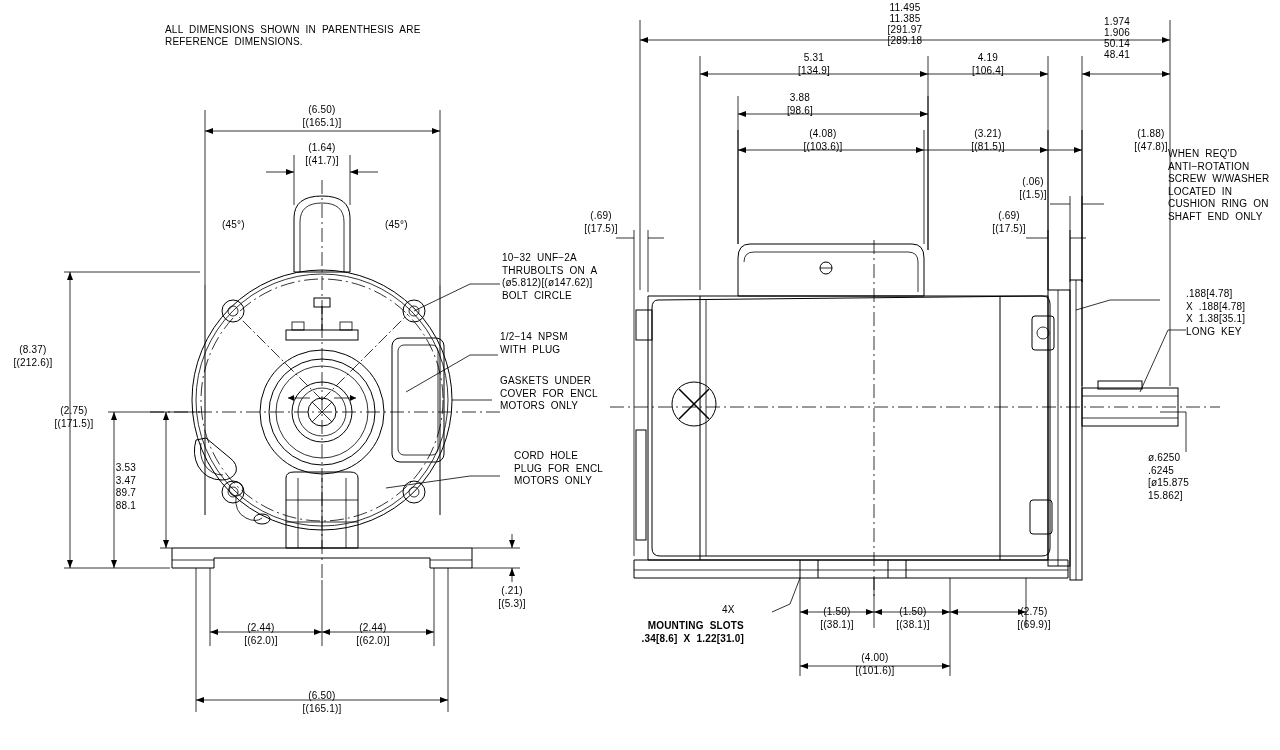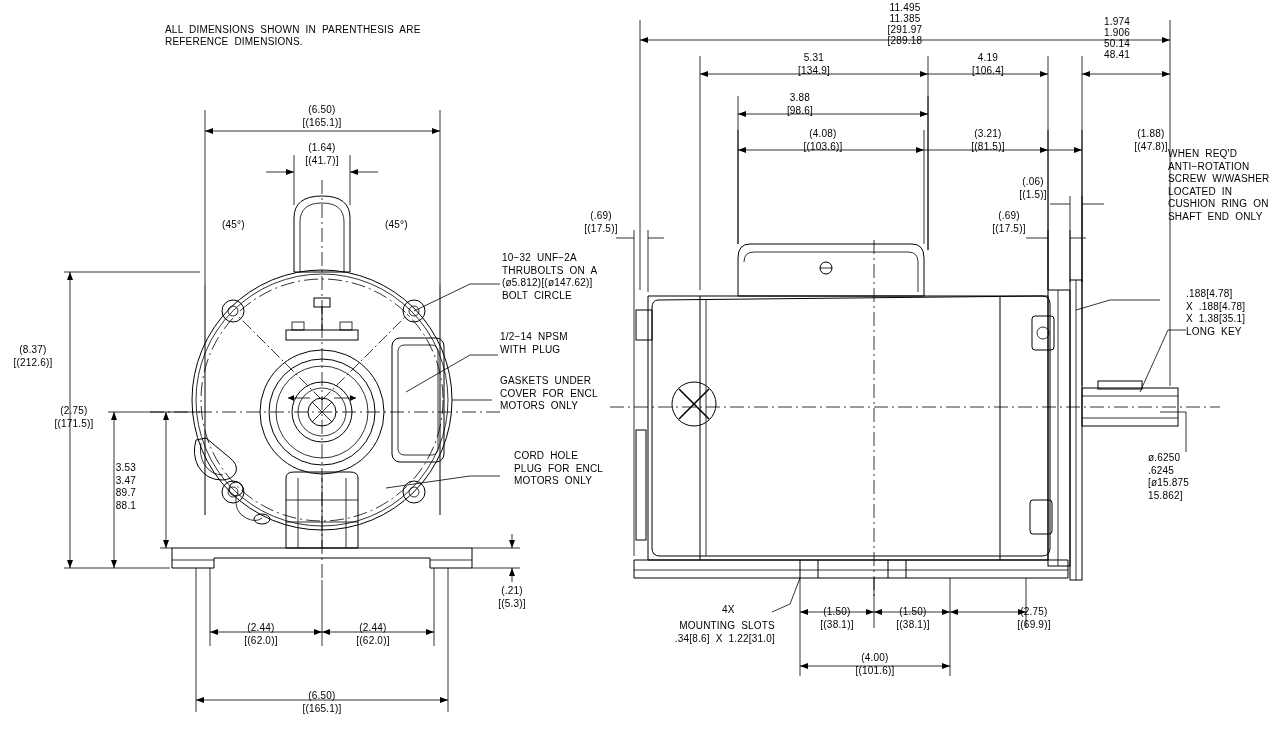--- a/index.html
+++ b/index.html
@@ -359,14 +359,14 @@
 SHAFT  END  ONLY</div>
 <div class="lbl" style="left:1186px;top:288px;">.188[4.78]
 X  .188[4.78]
 X  1.38[35.1]
 LONG  KEY</div>
 <div class="lbl" style="left:1148px;top:452px;">ø.6250
 .6245
 [ø15.875
 15.862]</div>
 <div class="lbl" style="left:722px;top:604px;">4X</div>
-<div class="lbl r" style="left:610px;top:620px;width:165px;">MOUNTING  SLOTS
+<div class="lbl r" style="left:579px;top:620px;width:165px;font-weight:bold;">MOUNTING  SLOTS
 .34[8.6]  X  1.22[31.0]</div>
 
 </body></html>

